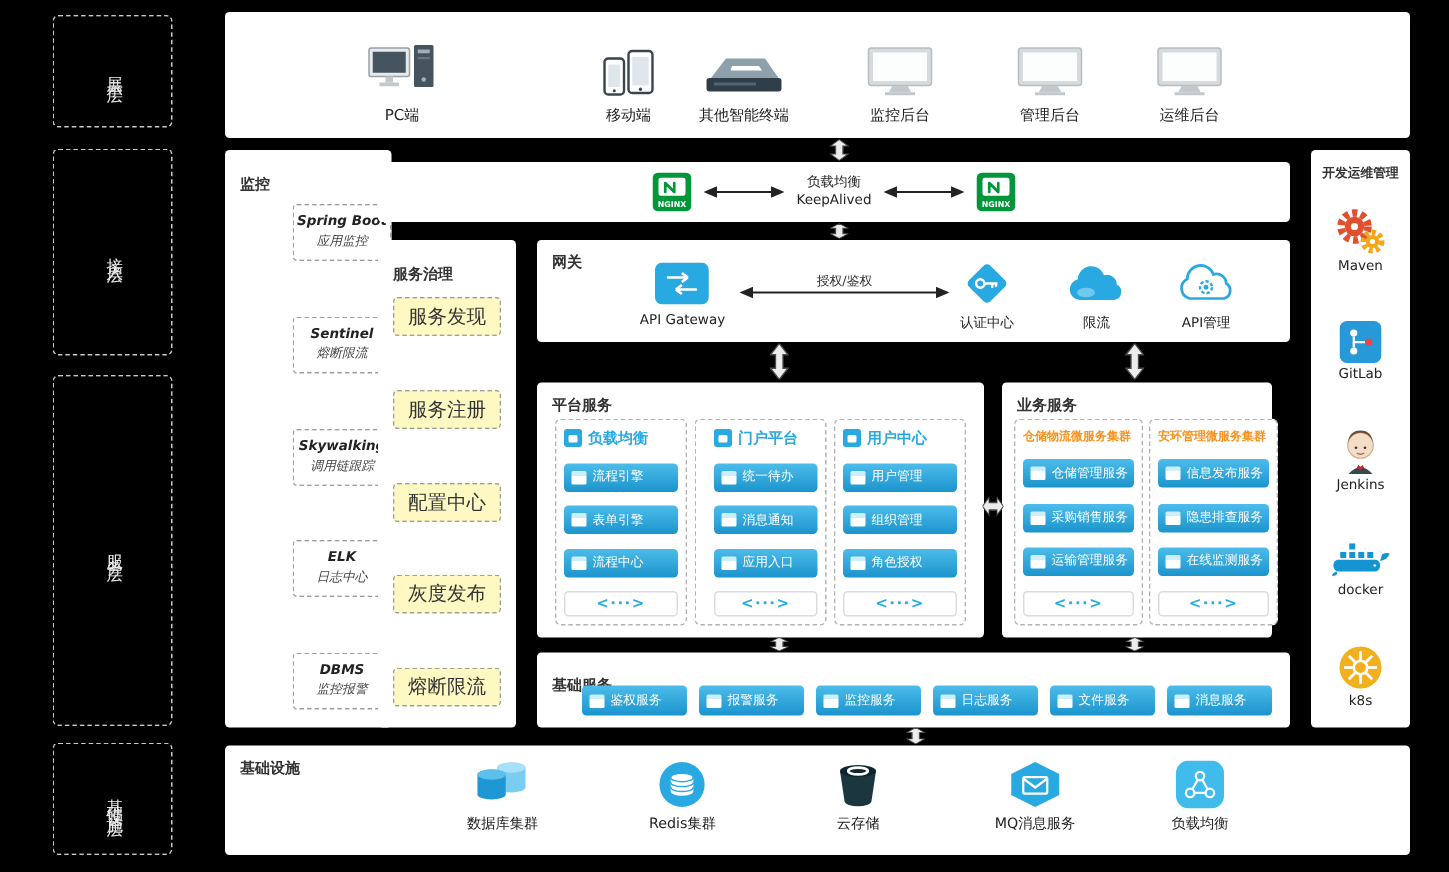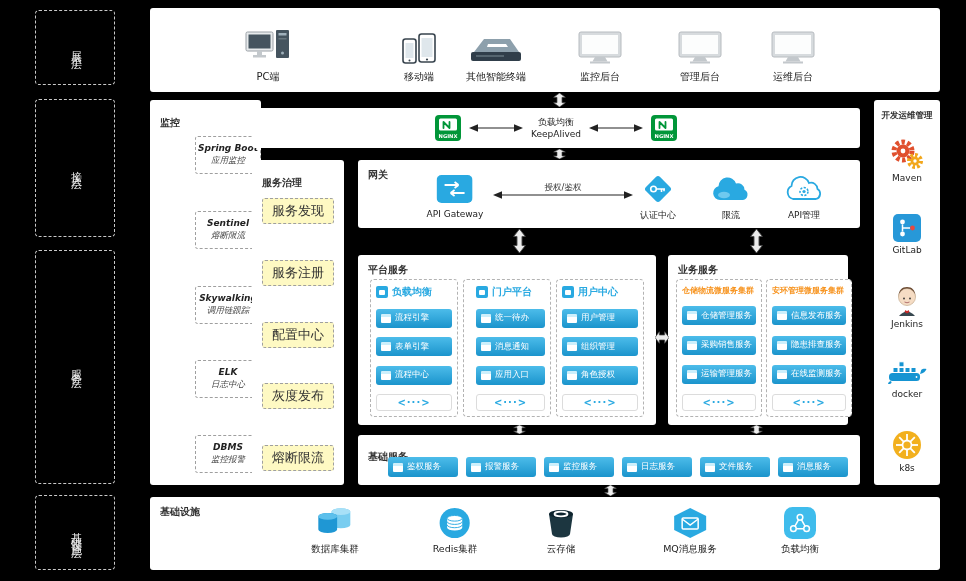--- a/index.html
+++ b/index.html
@@ -488,21 +488,21 @@
   <div class="infra-item" style="left:305px;">
     <svg width="32" height="32" viewBox="0 0 34 34">
       <circle cx="17" cy="17" r="16" fill="#29a9e1"></circle>
       <path d="M9 12 v10 a8 3 0 0 0 16 0 V12 a8 3 0 0 0 -16 0 Z" fill="#fff"></path>
       <ellipse cx="17" cy="12" rx="8" ry="3" fill="#fff" stroke="#29a9e1" stroke-width="1"></ellipse>
       <path d="M9 15.5 a8 3 0 0 0 16 0 M9 19 a8 3 0 0 0 16 0" stroke="#29a9e1" stroke-width="1" fill="none"></path>
     </svg>
     <div>Redis集群</div>
   </div>
 
-  <div class="infra-item" style="left:411px;">
+  <div class="infra-item" style="left:422px;">
     <svg width="34" height="32" viewBox="0 0 34 32">
       <path d="M5 7 h24 l-3 20 a9 3.5 0 0 1 -18 0 Z" fill="#1c3640"></path>
       <ellipse cx="17" cy="7" rx="12" ry="4" fill="#0e242e"></ellipse>
       <ellipse cx="17" cy="7" rx="6.5" ry="2.3" fill="none" stroke="#fff" stroke-width="1.8"></ellipse>
     </svg>
     <div>云存储</div>
   </div>
 
   <div class="infra-item" style="left:540px;">
     <svg width="36" height="32" viewBox="0 0 36 32">

